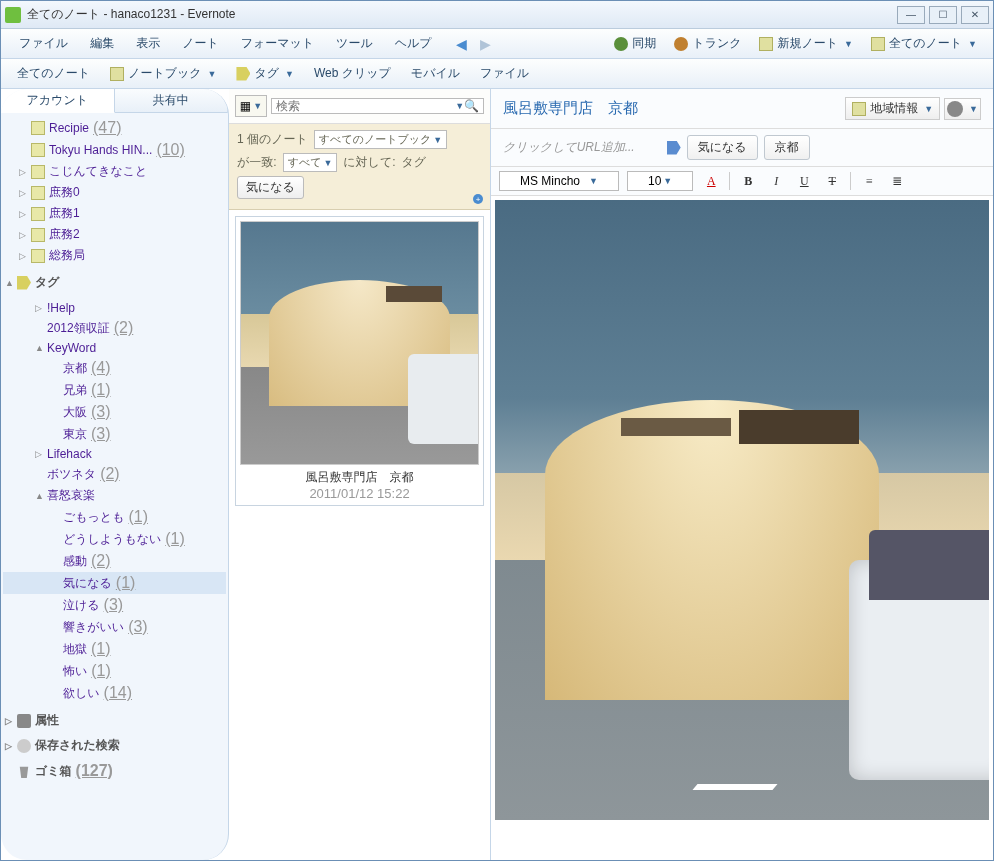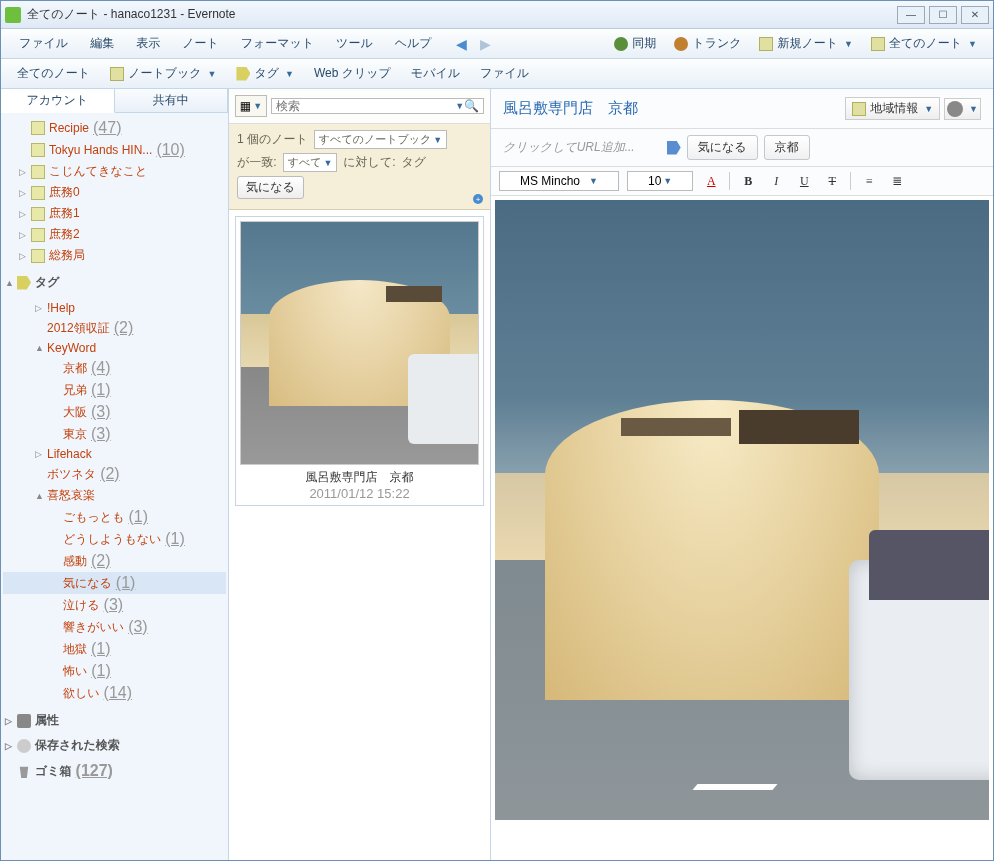--- a/index.html
+++ b/index.html
@@ -17,35 +17,35 @@
 .tool-btn { display: flex; align-items: center; gap: 4px; padding: 3px 8px; color: #2a4a6a; cursor: pointer; }
 .tool-btn .ico { width: 14px; height: 14px; border-radius: 50%; }
 .ico-sync { background: #5a8f3a; }
 .ico-trunk { background: #c08030; }
 .dropdown-arrow { color: #3a6a9a; font-size: 9px; margin-left: 2px; }
 .toolbar2 { height: 30px; background: linear-gradient(#fdfefe,#e8f0f8); display: flex; align-items: center; padding: 0 8px; border-bottom: 1px solid #c5d6e8; gap: 4px; }
 .tb2-btn { display: flex; align-items: center; gap: 4px; padding: 3px 8px; color: #2a4a6a; cursor: pointer; }
 .sq-ico { width: 14px; height: 14px; background: #e0e0a0; border: 1px solid #b0b060; }
 .tag-ico { width: 14px; height: 14px; background: #d8d060; clip-path: polygon(0 0, 70% 0, 100% 50%, 70% 100%, 0 100%); }
 .main { flex: 1; display: flex; overflow: hidden; }
-.sidebar { width: 228px; background: #f1f6fc; border-right: 1px solid #c5d6e8; display: flex; flex-direction: column; overflow-y: auto; }
+.sidebar { width: 228px; background: #f1f6fc; border-right: 1px solid #c5d6e8; display: flex; flex-direction: column; overflow-y: auto; border-radius: 26px; }
 .sb-tabs { display: flex; height: 24px; border-bottom: 1px solid #c5d6e8; }
 .sb-tab { flex: 1; display: flex; align-items: center; justify-content: center; background: linear-gradient(#fafcfe,#e8f0f8); border-right: 1px solid #c5d6e8; color: #2a4a6a; cursor: pointer; }
 .sb-tab.active { background: #fff; border-bottom: 1px solid #fff; margin-bottom: -1px; }
 .tree { padding: 4px 2px; font-size: 12px; }
 .tree-item { display: flex; align-items: center; padding: 2px 4px; cursor: pointer; white-space: nowrap; }
 .tree-item.selected { background: #d8e6f5; }
 .tree-arrow { width: 12px; font-size: 9px; color: #888; }
 .tree-icon { width: 14px; height: 14px; margin-right: 4px; flex-shrink: 0; }
 .ico-notebook { background: #e8e8a8; border: 1px solid #b8b868; }
 .ico-tag { background: #d8d060; clip-path: polygon(0 0, 70% 0, 100% 50%, 70% 100%, 0 100%); }
 .ico-attr { background: #888; border-radius: 2px; }
 .ico-search { background: #ccc; border-radius: 50%; position: relative; }
 .ico-trash { background: #999; clip-path: polygon(20% 20%, 80% 20%, 70% 100%, 30% 100%); }
-.tree-label { color: #c2410c; }
+.tree-label { color: #4c1d95; }
 .tree-count { color: #999; margin-left: 4px; font-size: 16px; text-decoration: underline; }
 .indent1 { padding-left: 16px; }
 .indent2 { padding-left: 32px; }
 .indent3 { padding-left: 48px; }
 .section-header { display: flex; align-items: center; padding: 4px 4px; color: #555; font-weight: bold; }
 .middle { width: 262px; border-right: 1px solid #c5d6e8; display: flex; flex-direction: column; background: #fff; }
 .mid-top { display: flex; align-items: center; padding: 6px; gap: 4px; border-bottom: 1px solid #ddd; background:#fdfdfb; }
 .view-btn { width: 32px; height: 22px; border: 1px solid #bbb; background: #f8f8f0; display: flex; align-items: center; justify-content: center; }
 .search-box { flex: 1; height: 16px; border: 1px solid #bbb; padding: 0 4px; display: flex; align-items: center; background: #fff; }
 .search-box input { border: none; flex: 1; outline: none; font-size: 12px; }

